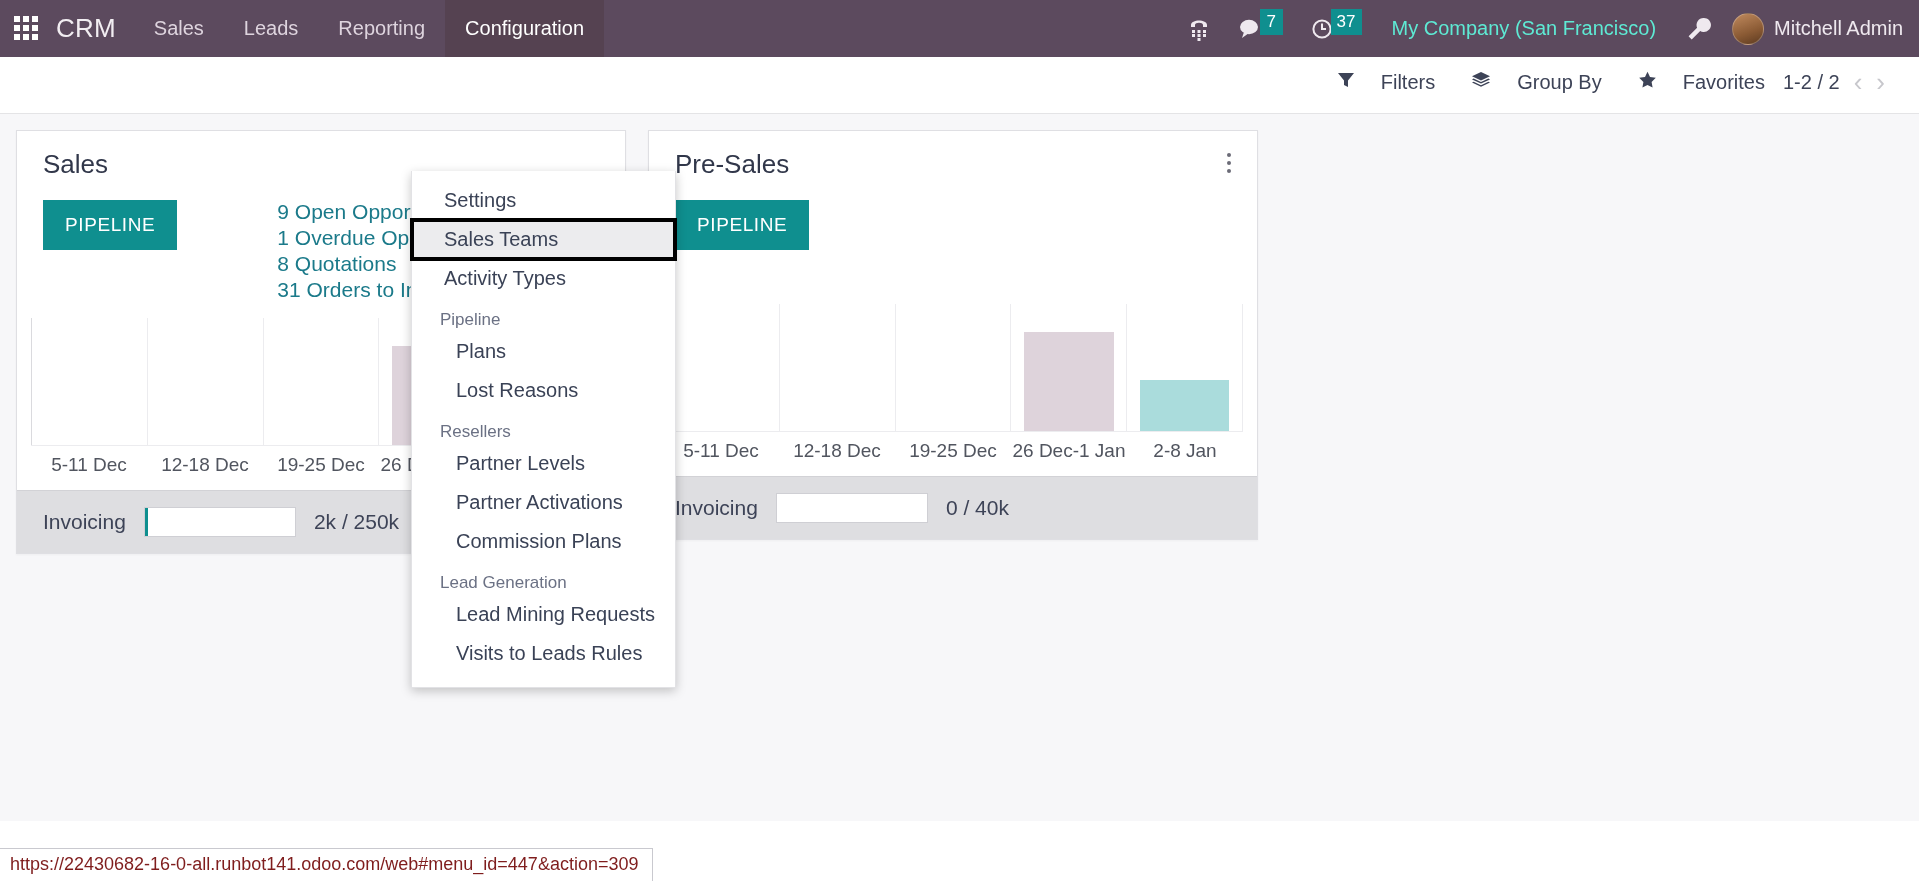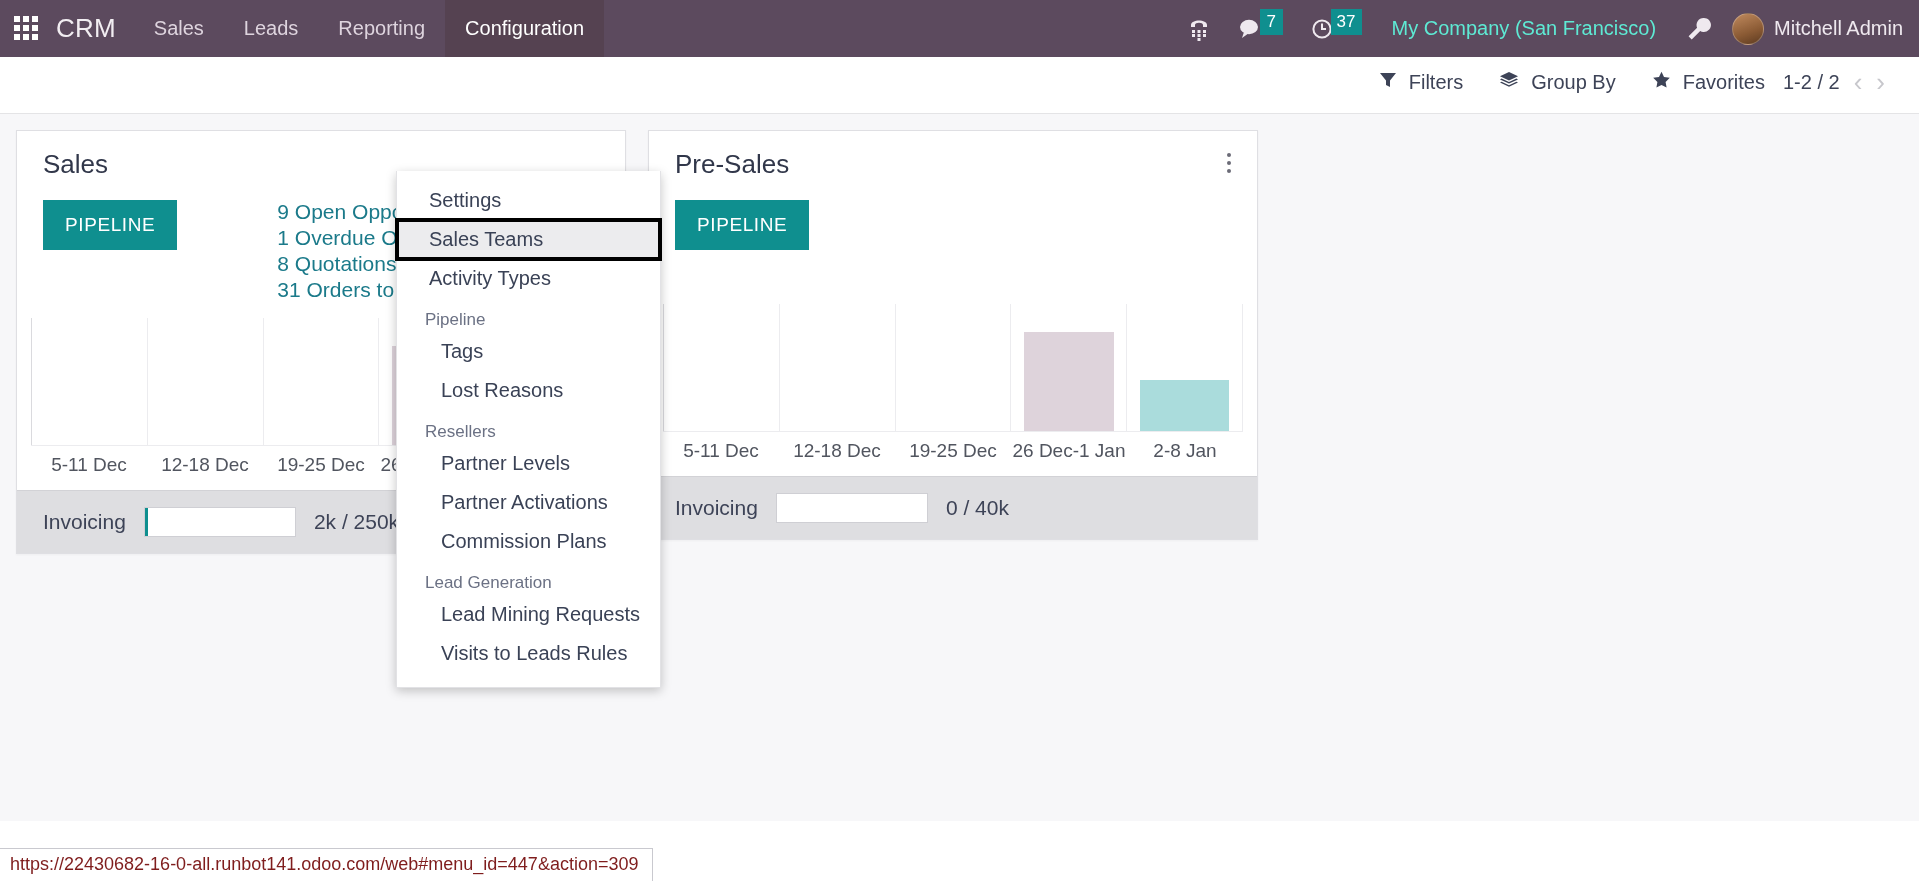--- a/index.html
+++ b/index.html
@@ -128,21 +128,21 @@
   .search-icon-btn { padding-left: 10px; cursor: pointer; display:flex; }
 
   .cp-row2 {
     display: flex;
     align-items: center;
     height: 56px;
     padding-bottom: 6px;
   }
   .cp-spacer { flex: 1; }
   .cp-btn {
-    display: flex; align-items: center; gap: 12px;
+    display: flex; align-items: center; gap: 26px;
     font-size: 20px; color: #3d4357;
     padding: 4px 18px; cursor: pointer; white-space: nowrap; justify-content: space-between;
   }
   .pager {
     display: flex; align-items: center; gap: 14px;
     margin-left: auto; padding-right: 16px;
   }
   .pager-count { font-size: 20px; color: #3d4357; white-space: nowrap; }
   .pager-arrow { color: #c7c7cc; font-size: 26px; cursor: pointer; line-height: 1; }
 
@@ -266,21 +266,21 @@
     position: relative;
     cursor: pointer;
   }
   .progress-inner { height: 100%; background: #0f8f8f; }
   .footer-value { font-size: 21px; color: #3d4357; white-space: nowrap; }
 
   
   .dropdown {
     position: absolute;
     top: 57px;
-    left: 396px;
+    left: 411px;
     width: 265px;
     background: #ffffff;
     box-shadow: 0 3px 10px rgba(0,0,0,.22);
     padding: 10px 0 14px 0;
     z-index: 50;
     border: 1px solid #e2e2e5;
     border-top: none;
   }
   .menu-item {
     font-size: 20px;
@@ -537,21 +537,21 @@
       <span class="footer-value">0 / 40k</span>
     </div>
   </div>
 
   <div class="dropdown">
     <div class="menu-item">Settings</div>
     <div class="menu-item focused">Sales Teams</div>
     <div class="menu-item">Activity Types</div>
 
     <div class="menu-section">Pipeline</div>
-    <div class="menu-item indent">Tags</div>
+    <div class="menu-item indent">Plans</div>
     <div class="menu-item indent">Lost Reasons</div>
 
     <div class="menu-section">Resellers</div>
     <div class="menu-item indent">Partner Levels</div>
     <div class="menu-item indent">Partner Activations</div>
     <div class="menu-item indent">Commission Plans</div>
 
     <div class="menu-section">Lead Generation</div>
     <div class="menu-item indent">Lead Mining Requests</div>
     <div class="menu-item indent">Visits to Leads Rules</div>

